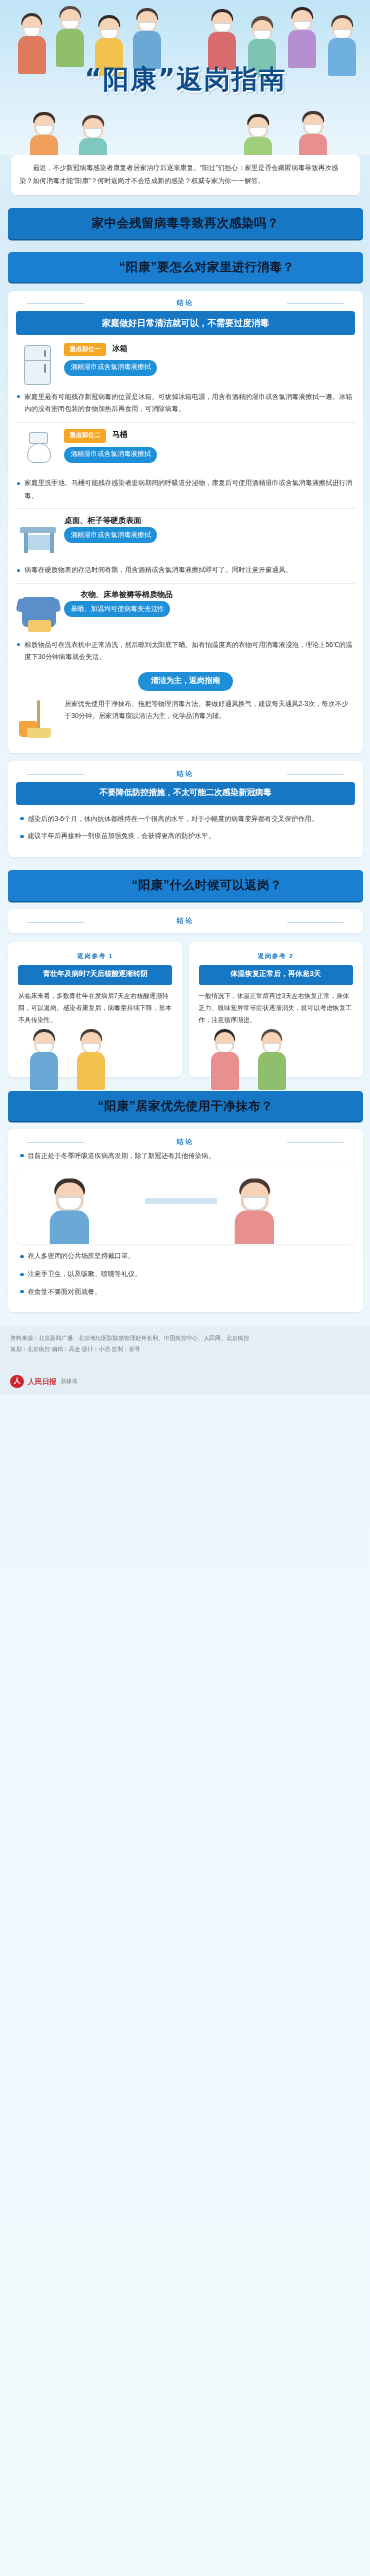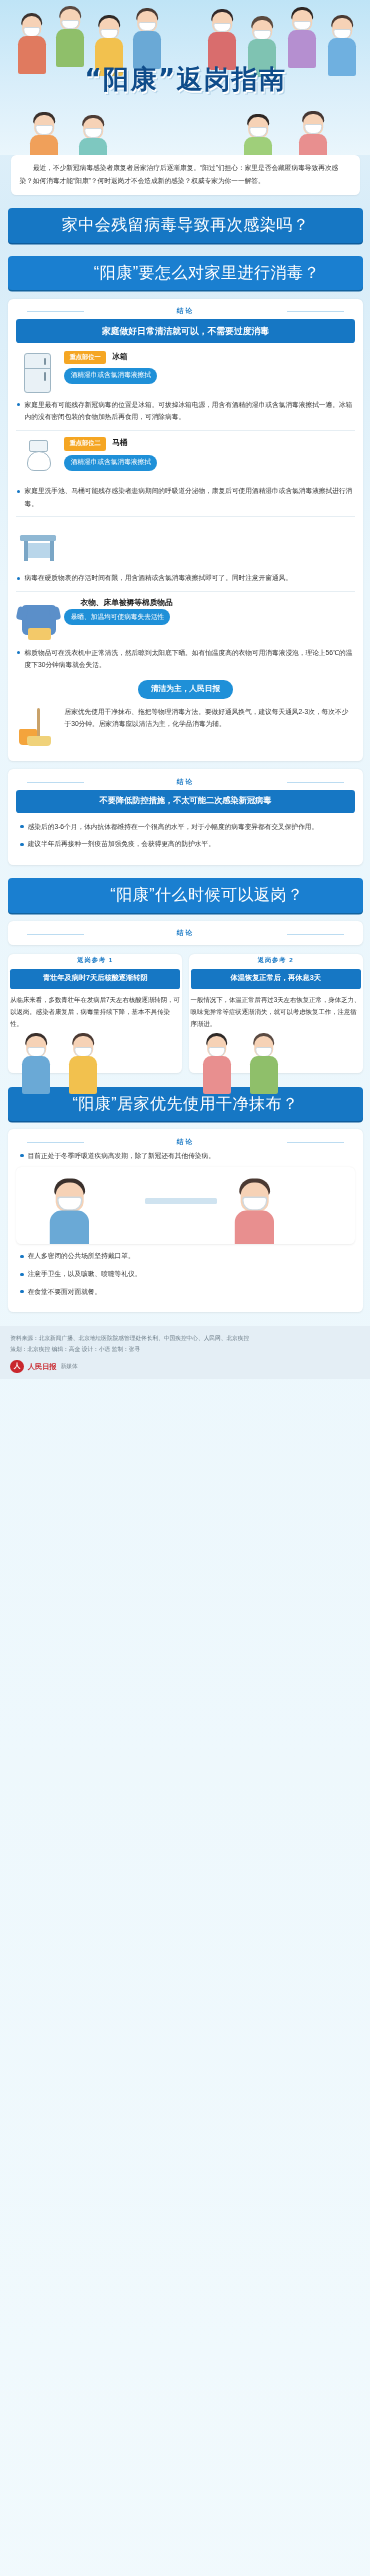--- a/index.html
+++ b/index.html
@@ -83,23 +83,23 @@
     color: #333;
     box-shadow: 0 0.5px 1.5px rgba(0,0,0,.06);
     text-indent: 2em;
   }
 
   
   .banner {
     margin: 13.4px 8.2px 0;
     background: #1677c4;
     border-radius: 4.1px;
-    color: #ffffff;
-    font-size: 16px;
-    font-weight: normal;
+    color: #0f172a;
+    font-size: 12px;
+    font-weight: bold;
     text-align: center;
     padding: 6.7px 5.2px;
     letter-spacing: 0.5px;
     box-shadow: 0 1.5px 0 #0e5c9c;
   }
   .banner.blue2 { background:#1a7fd0; box-shadow:0 1.5px 0 #12639f;padding-left:48px; }
 
   
   .card {
     margin: 8.2px 8.2px 0;
@@ -238,21 +238,21 @@
   
   .two-col {
     display: flex;
     gap: 6.2px;
     margin: 8.2px 8.2px 0;
   }
   .col-card {
     flex: 1 1 0;
     background: #ffffff;
     border-radius: 5.2px;
-    padding: 2px;
+    padding: 10px;
     box-shadow: 0 0.5px 2.1px rgba(0,0,0,.07);
   }
   .col-tag {
     text-align:center; font-size: 6.2px; color:#1677c4; font-weight:bold;
     letter-spacing: 1px; margin-bottom: 4.1px;
   }
   .col-head {
     background:#1677c4; color:#fff; border-radius:2.6px;
     font-size: 7.2px; font-weight: bold; text-align:center;
     padding: 4.6px 3.1px; line-height:1.5; margin-bottom: 5.2px;
@@ -274,21 +274,21 @@
   
   .footer {
     margin-top: 13.4px;
     background: #e4eef5;
     padding: 7.2px 10.3px 5.2px;
     font-size: 5.7px;
     color: #6b7b86;
     line-height: 1.9;
   }
   .footer-logo {
-    margin-top: 5px;
+    margin-top: 20px;
     display: flex; align-items: center; gap: 4.1px;
   }
   .logo-mark {
     width: 13.4px; height: 13.4px; border-radius: 50%;
     background: #c9272d; color: #fff; font-size: 6.7px;
     display:flex; align-items:center; justify-content:center; font-weight:bold;
   }
   .logo-text { font-size: 7.2px; color:#c9272d; font-weight: bold; }
   .logo-sub { font-size: 5.7px; color:#7a8790; }
 </style>
@@ -420,38 +420,42 @@
     <div class="item-note">家庭里洗手池、马桶可能残存感染者患病期间的呼吸道分泌物，康复后可使用酒精湿巾或含氯消毒液擦拭进行消毒。</div>
     <div class="divider-line"></div>
 
     <div class="item-row">
       <div class="item-illus">
         <div class="table-top"></div>
           <div class="table-box"></div>
           <div class="table-leg1"></div>
           <div class="table-leg2"></div>
       </div>
+      <div class="item-right">
+        <span class="focus-name" style="margin-left:0">桌面、柜子等硬质表面</span>
+        <div><span class="method-pill">酒精湿巾或含氯消毒液擦拭</span></div>
+      </div>
     </div>
     <div class="item-note">病毒在硬质物表的存活时间有限，用含酒精或含氯消毒液擦拭即可了。同时注意开窗通风。</div>
     <div class="divider-line"></div>
 
     <div class="item-row">
       <div class="item-illus">
         <div class="shirt"></div>
           <div class="towel"></div>
       </div>
       <div class="item-right">
         <span class="focus-name" style="margin-left:16px">衣物、床单被褥等棉质物品</span>
         <div><span class="method-pill">暴晒、加温均可使病毒失去活性</span></div>
       </div>
     </div>
     <div class="item-note">棉质物品可在洗衣机中正常清洗，然后晾到太阳底下晒。如有怕温度高的衣物可用消毒液浸泡，理论上56℃的温度下30分钟病毒就会失活。</div>
 
     <div class="center-pill">
-      <span>清洁为主，人民日报</span>
+      <span>清洁为主，返岗指南</span>
     </div>
 
     <div class="item-row">
       <div class="item-illus">
         <div class="mop-stick"></div>
           <div class="bucket"></div>
           <div class="mop-head"></div>
       </div>
       <div class="item-right">
         <div style="font-size:6.7px;line-height:1.85;color:#333;">居家优先使用干净抹布、拖把等物理消毒方法。要做好通风换气，建议每天通风2-3次，每次不少于30分钟。居家消毒应以清洁为主，化学品消毒为辅。</div>

